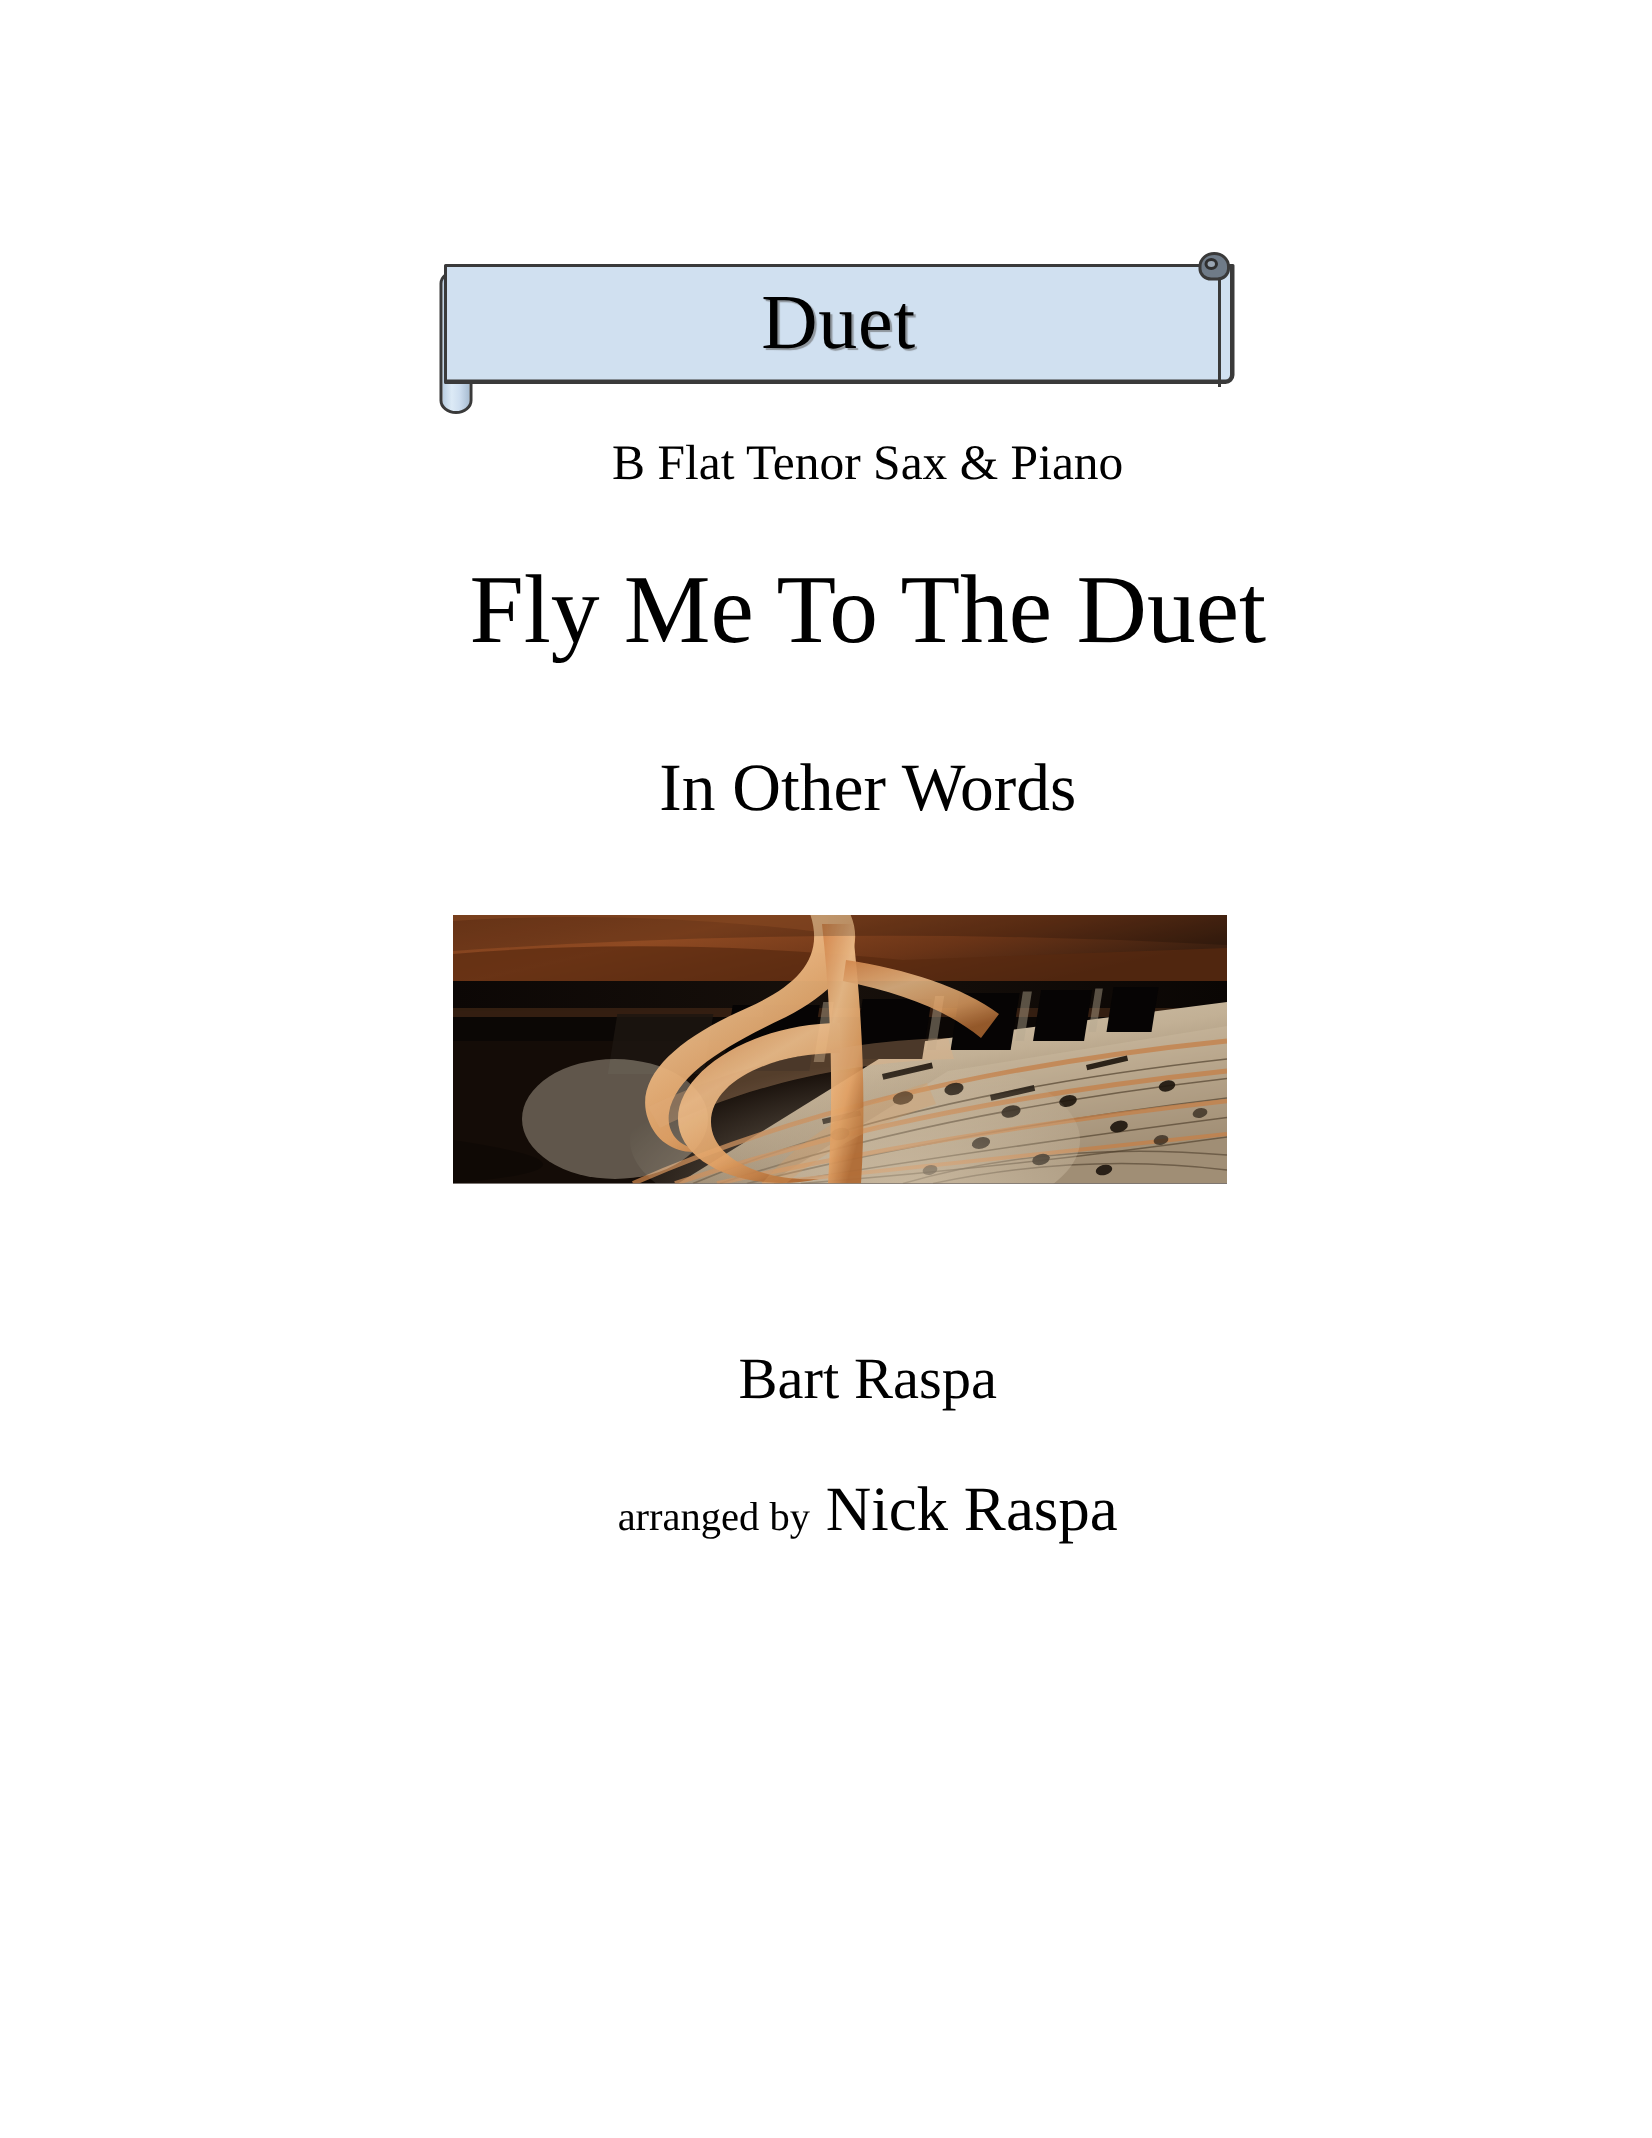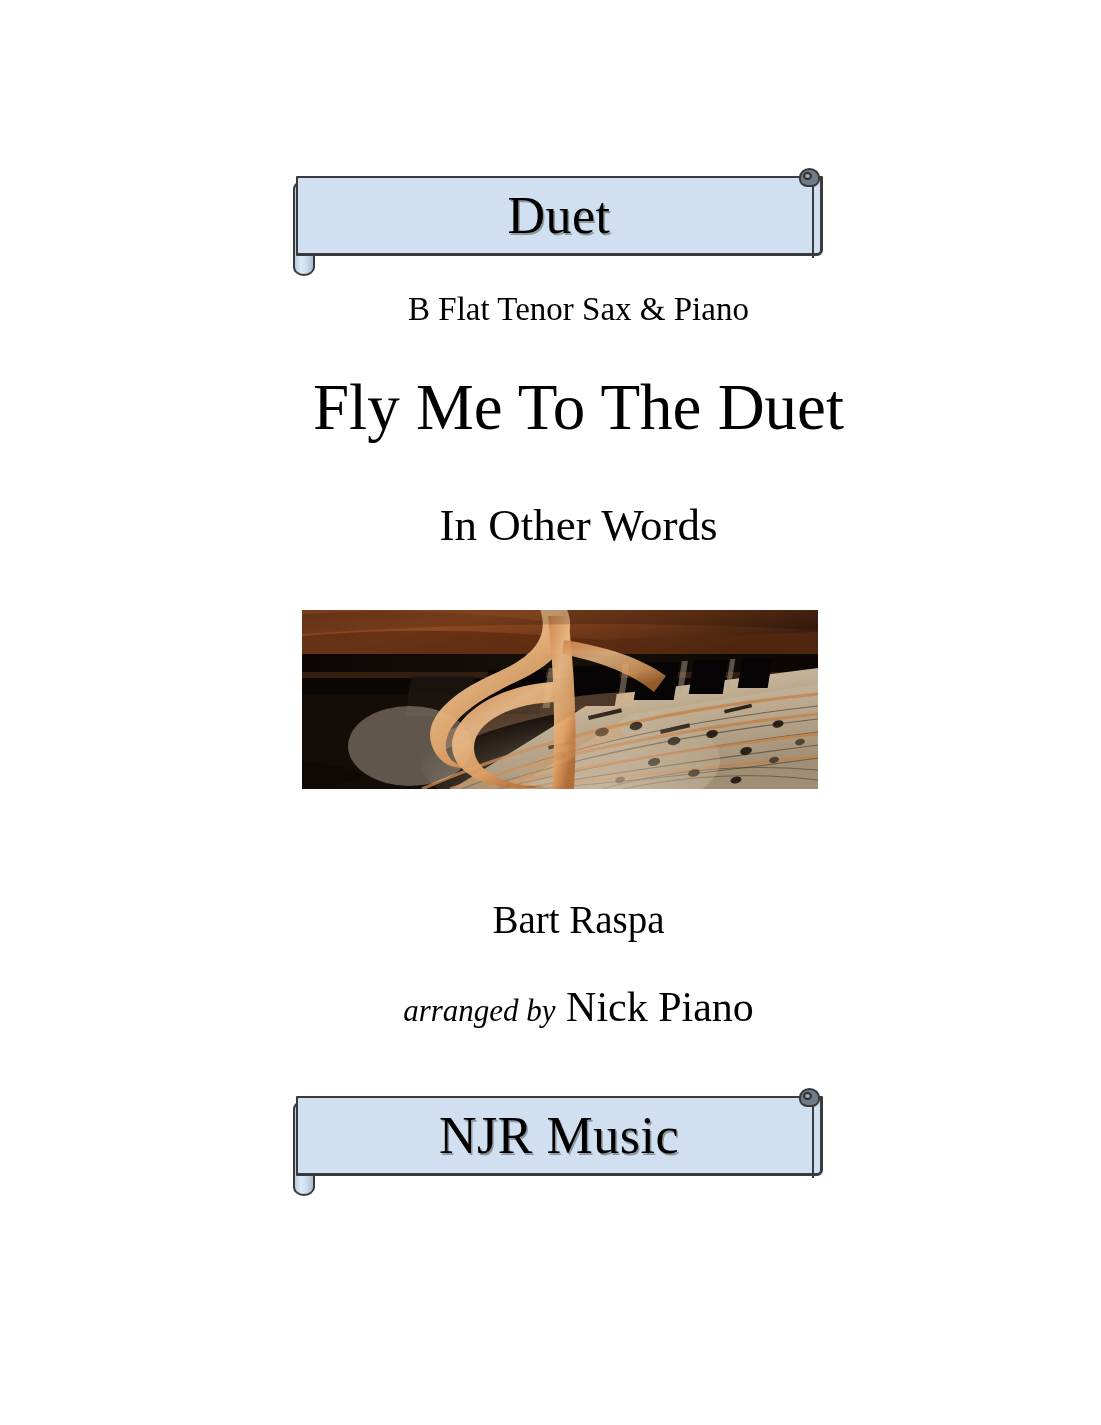--- a/index.html
+++ b/index.html
@@ -145,22 +145,21 @@
     top: 899px;
     font-size: 39px;
     line-height: 1.1;
   }
   .arranger {
     top: 984px;
     font-size: 42px;
     line-height: 1.1;
   }
   .arranger .prefix {
-    font-style: italic;
-    font-size: 31px;
+    font-size: 27px;
   }
 
   
   .artwork {
     position: absolute;
     left: 302px;
     top: 610px;
     width: 516px;
     height: 179px;
     overflow: hidden;
@@ -328,27 +327,17 @@
         <rect width="516" height="179" fill="none"></rect>
         <path d="M0 0 L516 0 L516 20 Q 258 6 0 24 Z" fill="#000" opacity="0.18"></path>
         <path d="M0 179 L0 150 Q 120 168 0 179 Z" fill="#000" opacity="0.25"></path>
       </g>
     </svg>
   </div>
 
   <div class="line composer">Bart Raspa</div>
 
   <div class="line arranger">
-    <span class="prefix">arranged by</span><span>&nbsp;</span><span>Nick Piano</span>
+    <span class="prefix">arranged by</span><span>&nbsp;</span><span>Nick Raspa</span>
   </div>
 
-  <div class="banner-wrap bottom">
-    <div class="roll-left"></div>
-    <div class="roll-left-cap"></div>
-    <div class="banner">
-      <span class="banner-text">NJR Music</span>
-    </div>
-    <div class="roll-right-seam"></div>
-    <div class="roll-right"></div>
-    <div class="roll-right-inner"></div>
-  </div>
 
 </div>
 
 </body></html>

